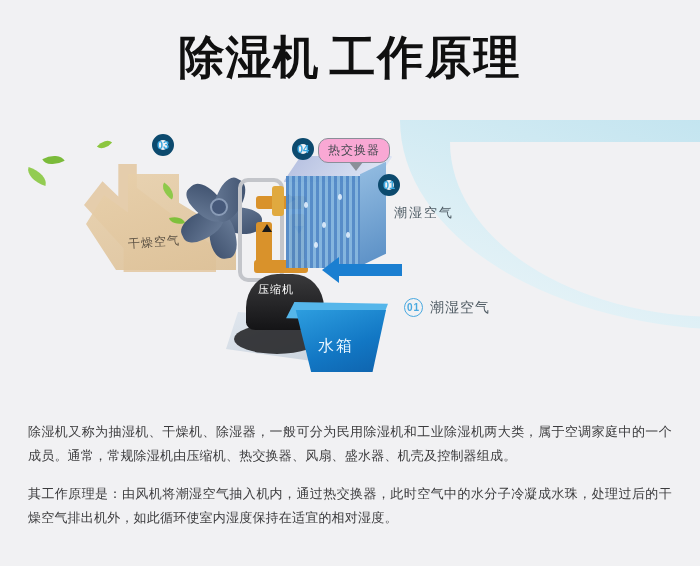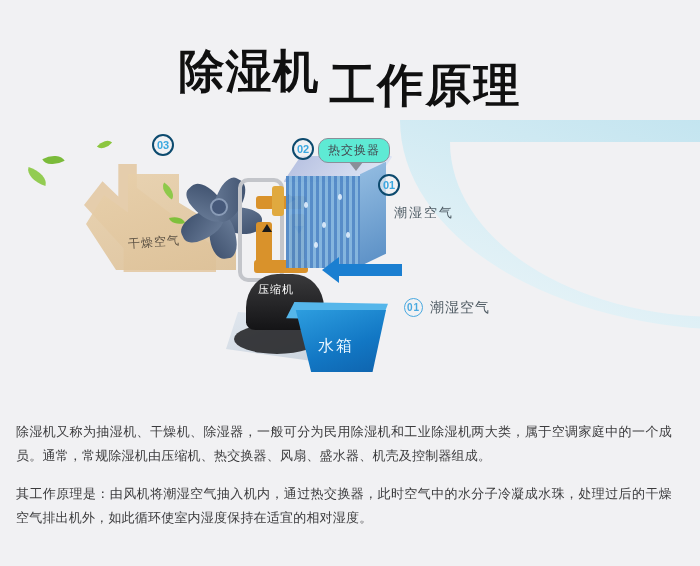--- a/index.html
+++ b/index.html
@@ -24,21 +24,21 @@
   .title-a, .title-b {
     font-family:"Liberation Sans","DejaVu Sans",sans-serif;
     font-weight:bold;
     font-size:46px;
     line-height:62px;
     color:#101010;
     letter-spacing:1px;
     display:inline-block;
     vertical-align:middle;
   }
-  .title-b { margin-left:10px; letter-spacing:2px;margin-top:28px; }
+  .title-b { margin-left:10px; letter-spacing:2px; }
 
   
   #stage {
     position:absolute; left:0; top:112px; width:700px; height:288px;
     background:#f1f1f3;
     overflow:hidden;
   }
 
   
   .moist-band {
@@ -204,34 +204,34 @@
   .in-arrow:before {
     content:""; position:absolute; left:-16px; top:-7px;
     border-top:13px solid transparent; border-bottom:13px solid transparent;
     border-right:17px solid #1b7fd1;
   }
 
   
   .badge {
     position:absolute;
     width:22px; height:22px; border-radius:50%;
-    border:2px solid #0c4a6e;
+    border:6px solid #0c4a6e;
     color:#3aa7e0; font-size:11px; font-weight:bold;
     display:flex; align-items:center; justify-content:center;
     background:rgba(241,241,243,.65);
   }
   .badge.b-01 { left:378px; top:62px; }
   .badge.b-02 { left:292px; top:26px; }
   .badge.b-03 { left:152px; top:22px; }
 
   .callout {
     position:absolute; left:318px; top:26px;
     padding:3px 9px;
     border:1.5px solid #8a8f99; border-radius:10px;
-    background:#5eead4; color:#44484f;
+    background:#f9a8d4; color:#44484f;
     font-size:12px; letter-spacing:1px;
   }
   .callout:after {
     content:""; position:absolute; left:30px; bottom:-9px;
     border-left:7px solid transparent; border-right:7px solid transparent;
     border-top:9px solid #8a8f99;
   }
   .moist-label {
     position:absolute; left:394px; top:92px;
     font-size:13px; color:#4c5a63; letter-spacing:2px;
@@ -269,21 +269,21 @@
     font-size:10px; font-weight:bold;
     display:flex; align-items:center; justify-content:center;
     flex:0 0 auto;
   }
   #step-1 { left:404px; top:186px; }
 
   
   #body-copy {
     position:absolute; left:0; top:404px; width:700px; height:162px;
     background:#f1f1f3;
-    padding:16px 28px 0 16px;
+    padding:16px 28px 0 28px;
   }
   .para {
     font-size:13px;
     line-height:24px;
     color:#3b3b3d;
     letter-spacing:.2px;
     margin-bottom:14px;
     text-align:justify;
   }
   .para:last-child { margin-bottom:3px; }
@@ -349,21 +349,21 @@
   <div class="plate"></div>
   <div class="base-ring"></div>
   <div class="comp-body"></div>
   <div class="comp-label">压缩机</div>
 
   <div class="tank-top"></div>
   <div class="tank"></div>
   <div class="tank-label">水箱</div>
 
   <div class="badge b-01">01</div>
-  <div class="badge b-02">02</div>
+  <div class="badge b-02">04</div>
   <div class="badge b-03">03</div>
   <div class="callout">热交换器</div>
   <div class="moist-label">潮湿空气</div>
 
   <div class="step" id="step-1">
     <span class="sb">01</span>
     <span>潮湿空气</span>
   </div>
 
 </div>

